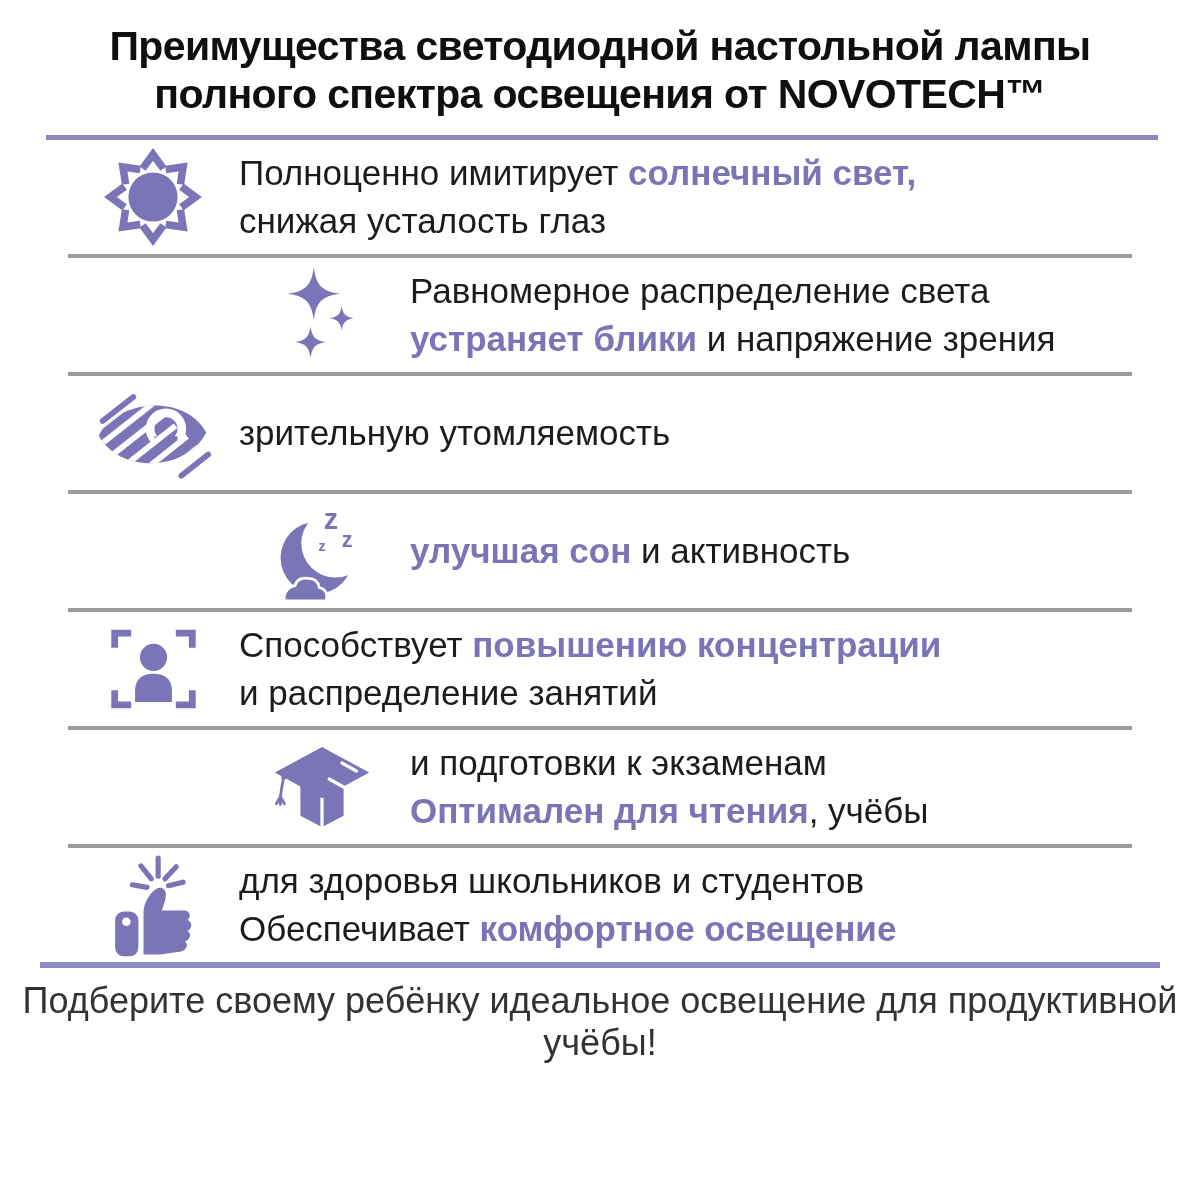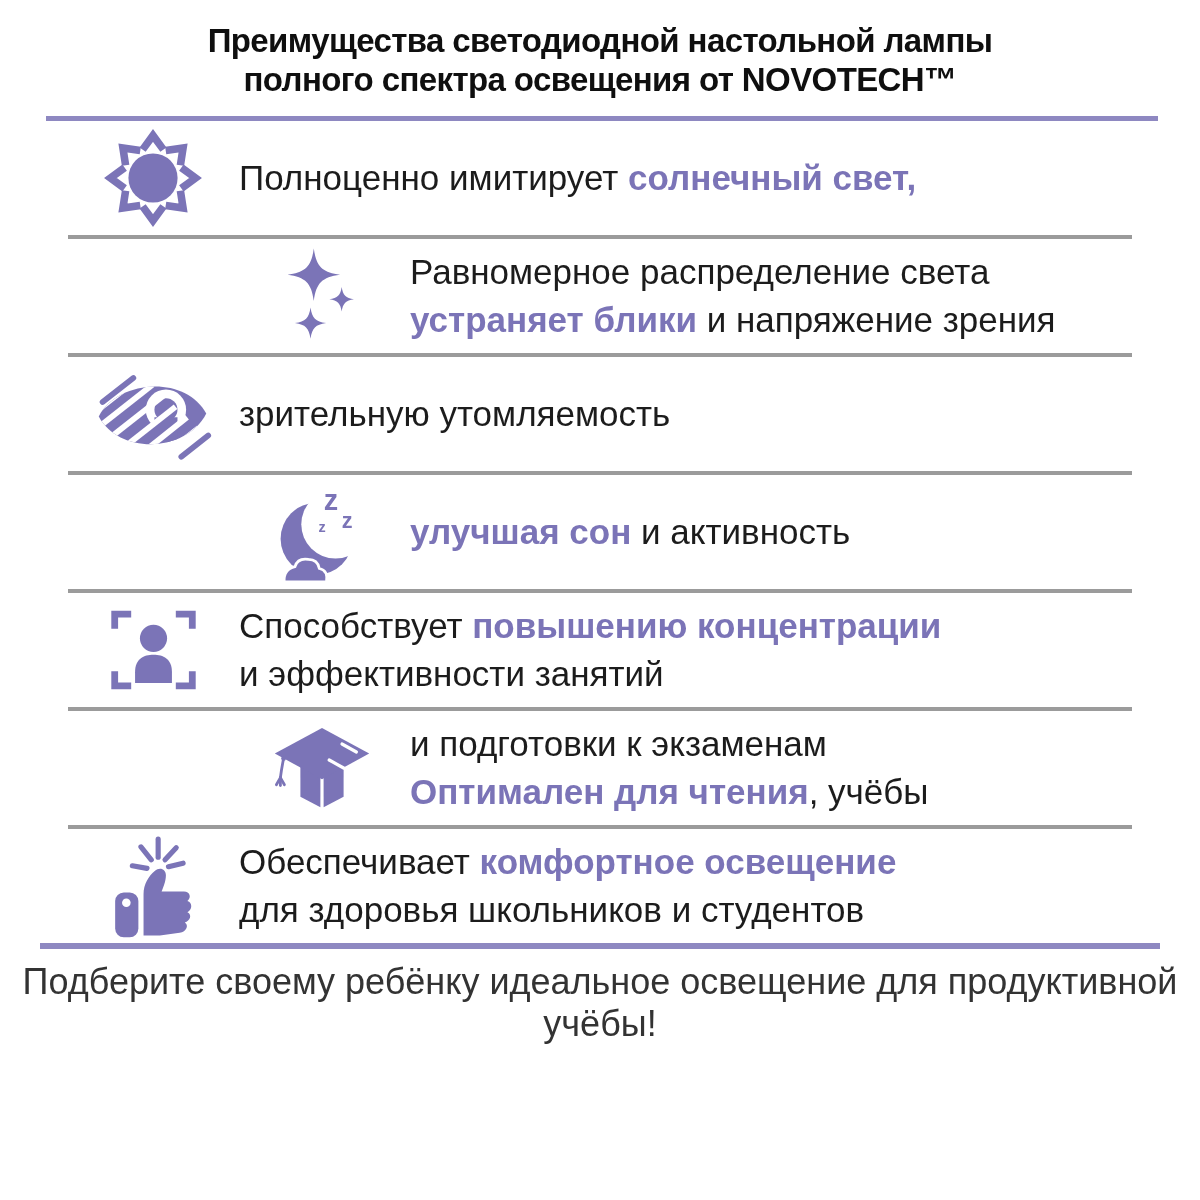--- a/index.html
+++ b/index.html
@@ -2,21 +2,21 @@
 <html><head>
 <meta charset="utf-8">
 <style>
   html,body{margin:0;padding:0;background:#ffffff;}
   .page{
     width:1200px;height:1200px;background:#ffffff;overflow:hidden;
     font-family:"Liberation Sans","DejaVu Sans",sans-serif;
     position:relative;
   }
   .title{
-    text-align:center;font-weight:bold;font-size:33px;line-height:1.18;
+    text-align:center;font-weight:bold;font-size:41px;line-height:1.18;
     color:#0f0f0f;padding-top:22px;letter-spacing:-0.6px;
   }
   .rule-top{height:5px;background:#8e88c1;margin:16px 42px 0 46px;}
   .rule-bottom{height:6px;background:#8e88c1;margin:0 40px;}
   .rows{margin-top:0;}
   .row{display:flex;align-items:center;height:114px;}
   .row.flush{padding-left:93px;}
   .row.indent{padding-left:270px;}
   .iconbox{flex:0 0 auto;display:flex;justify-content:center;align-items:center;}
   .row.flush .iconbox{width:120px;margin-right:26px;}
@@ -52,20 +52,21 @@
             <path d="M44,25 L55,10 L66,25" transform="rotate(135 55 55)"></path>
             <path d="M44,25 L55,10 L66,25" transform="rotate(180 55 55)"></path>
             <path d="M44,25 L55,10 L66,25" transform="rotate(225 55 55)"></path>
             <path d="M44,25 L55,10 L66,25" transform="rotate(270 55 55)"></path>
             <path d="M44,25 L55,10 L66,25" transform="rotate(315 55 55)"></path>
           </g>
         </svg>
       </div>
       <div class="text">
         <div><span>Полноценно имитирует </span><span class="hl">солнечный свет,</span></div>
+        <div><span>снижая усталость глаз</span></div>
       </div>
     </div>
 
     <div class="divider"></div>
 
     <div class="row indent">
       <div class="iconbox">
         <svg width="82" height="112" viewBox="0 0 100 120">
           <path fill="#7b74b7" d="M40,2 C43,24 50,31 72,34 C50,37 43,44 40,66 C37,44 30,37 8,34 C30,31 37,24 40,2 Z"></path>
           <path fill="#7b74b7" d="M74,49 C75.5,59 79,62.5 89,64 C79,65.5 75.5,69 74,79 C72.5,69 69,65.5 59,64 C69,62.5 72.5,59 74,49 Z"></path>
@@ -139,21 +140,21 @@
             <path d="M73,13 H90 V28"></path>
             <path d="M90,72 V87 H73"></path>
             <path d="M27,87 H10 V72"></path>
           </g>
           <circle cx="50" cy="38" r="14" fill="#7b74b7"></circle>
           <path fill="#7b74b7" d="M31,84 V73 C31,59 40,55 50,55 C60,55 69,59 69,73 V84 Z"></path>
         </svg>
       </div>
       <div class="text">
         <div><span>Способствует </span><span class="hl">повышению концентрации</span></div>
-        <div><span>и эффективности занятий</span></div>
+        <div><span>и распределение занятий</span></div>
       </div>
     </div>
 
     <div class="divider"></div>
 
     <div class="row indent">
       <div class="iconbox">
         <svg width="116" height="100" viewBox="0 0 130 112">
           <polygon points="38,52 38,92 63,105 63,68" fill="#7b74b7"></polygon>
           <polygon points="67,68 67,105 92,92 92,52" fill="#7b74b7"></polygon>
@@ -188,22 +189,22 @@
             <path d="M64,32 L77,18"></path>
             <path d="M68,40 L85,36"></path>
             <path d="M43,42 L26,39"></path>
           </g>
           <rect x="6" y="70" width="27" height="52" rx="10" fill="#7b74b7"></rect>
           <circle cx="19" cy="82" r="5" fill="#ffffff"></circle>
           <path fill="#7b74b7" d="M39,120 V72 C39,60 45,51 52,45 C58,40 65,43 65,50 C65,57 62,64 60,69 L86,69 C93,69 95,76 90,80 C96,82 96,90 90,93 C96,96 93,103 87,105 C92,108 89,116 81,117 L58,120 Z"></path>
         </svg>
       </div>
       <div class="text">
+        <div><span>для здоровья школьников и студентов</span></div>
         <div><span>Обеспечивает </span><span class="hl">комфортное освещение</span></div>
-        <div><span>для здоровья школьников и студентов</span></div>
       </div>
     </div>
 
   </div>
 
   <div class="rule-bottom"></div>
 
   <div class="footer">Подберите своему ребёнку идеальное освещение для продуктивной учёбы!</div>
 
 </div>

